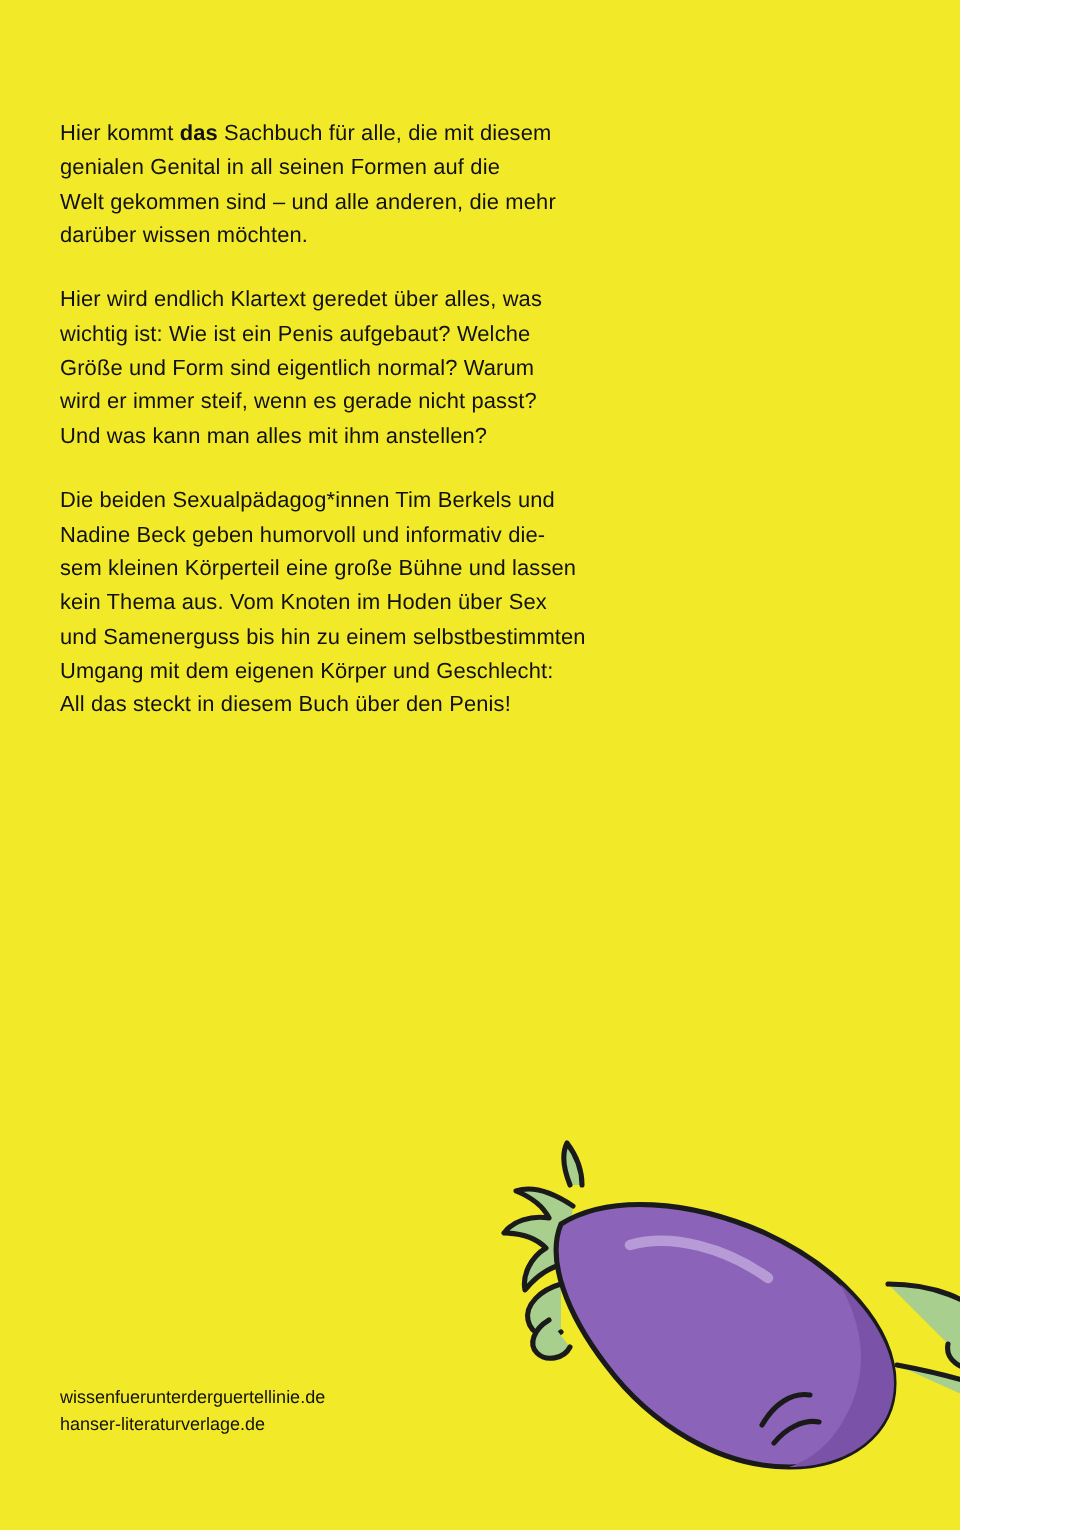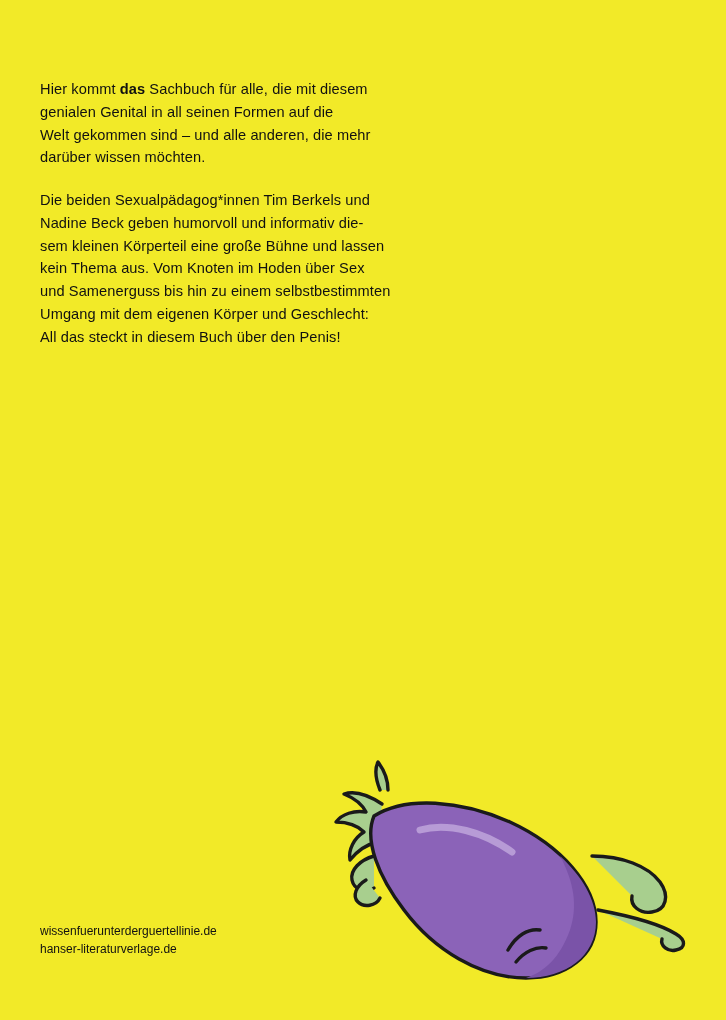--- a/index.html
+++ b/index.html
@@ -8,21 +8,21 @@
   }
   body {
     width: 726px;
     height: 1020px;
     background: #ffffff;
     font-family: "Liberation Sans", sans-serif;
     overflow: hidden;
   }
   .page {
     position: relative;
-    width: 726px;
+    width: 640px;
     height: 1020px;
     background: #f2ea28;
     overflow: hidden;
   }
   .copy {
     position: absolute;
     left: 40px;
     top: 78px;
     width: 420px;
     color: #111111;
@@ -65,20 +65,25 @@
 </head>
 <body>
 
 <div class="page">
 
   <div class="copy">
     <p class="para"><span>Hier kommt </span><b>das</b><span> Sachbuch für alle, die mit diesem
 genialen Genital in all seinen Formen auf die
 Welt gekommen sind – und alle anderen, die mehr
 darüber wissen möchten.</span></p>
+    <p class="para">Hier wird endlich Klartext geredet über alles, was
+wichtig ist: Wie ist ein Penis aufgebaut? Welche
+Größe und Form sind eigentlich normal? Warum
+wird er immer steif, wenn es gerade nicht passt?
+Und was kann man alles mit ihm anstellen?</p>
     <p class="para">Die beiden Sexualpädagog*innen Tim Berkels und
 Nadine Beck geben humorvoll und informativ die-
 sem kleinen Körperteil eine große Bühne und lassen
 kein Thema aus. Vom Knoten im Hoden über Sex
 und Samenerguss bis hin zu einem selbstbestimmten
 Umgang mit dem eigenen Körper und Geschlecht:
 All das steckt in diesem Buch über den Penis!</p>
   </div>
 
   <div class="footer">

